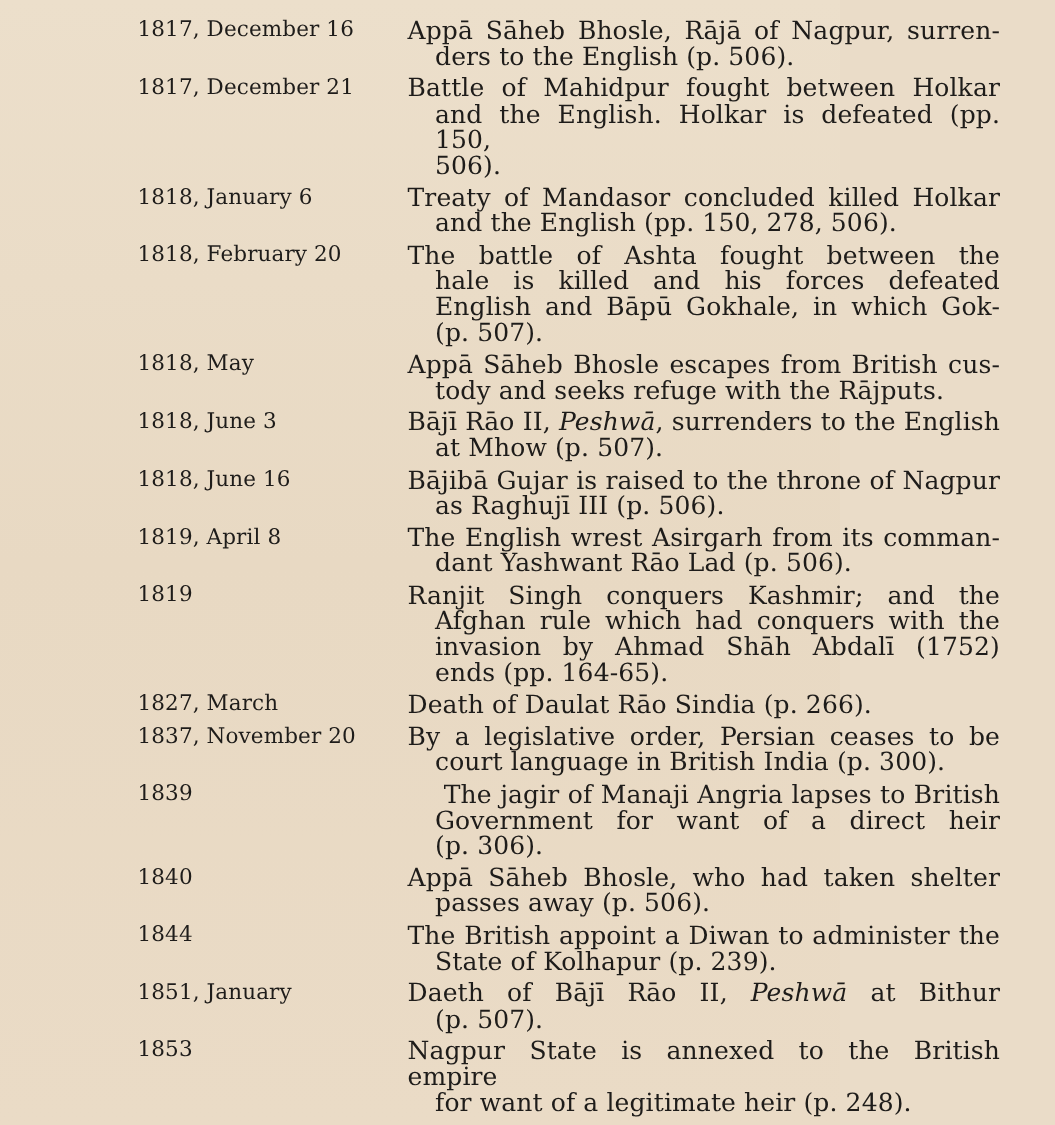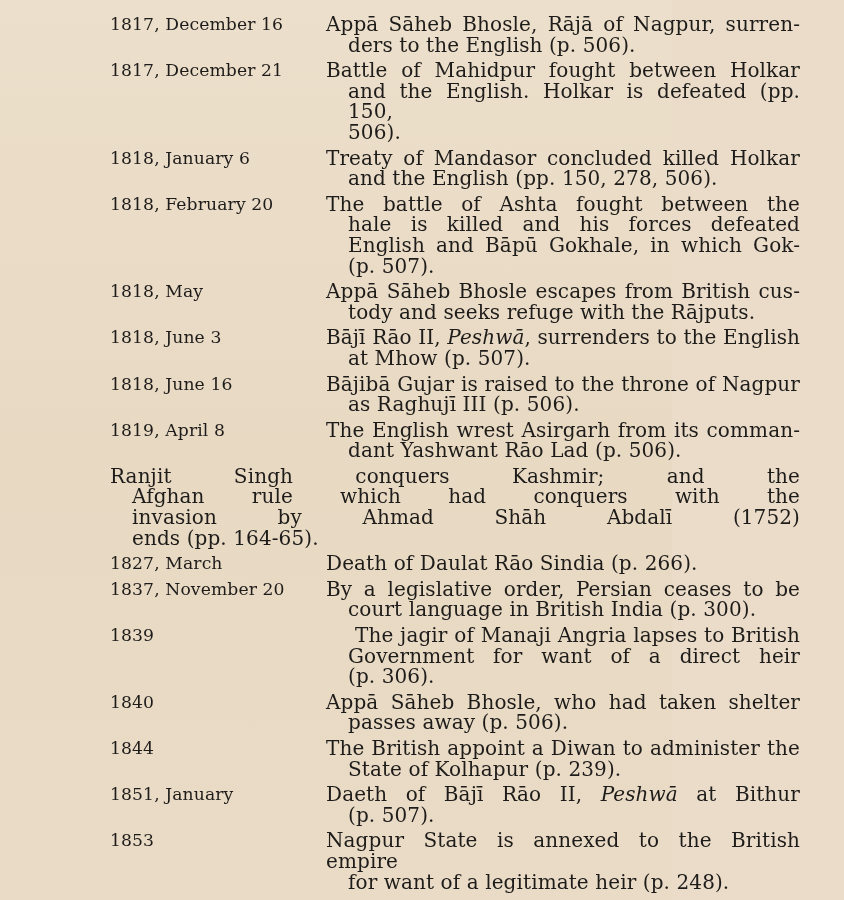--- a/index.html
+++ b/index.html
@@ -126,20 +126,21 @@
         </div>
       </div>
       <div class="entry">
         <div class="date">1819, April 8</div>
         <div class="desc">
           <span class="line first" style="white-space: normal;">The English wrest Asirgarh from its comman-</span>
           <span class="line cont last">dant Yashwant Rāo Lad (p. 506).</span>
         </div>
       </div>
       <div class="entry">
+        <div class="date">1819</div>
         <div class="desc">
           <span class="line first" style="white-space: normal;">Ranjit Singh conquers Kashmir; and the</span>
           <span class="line cont" style="white-space: normal;">Afghan rule which had conquers with the</span>
           <span class="line cont" style="white-space: normal;">invasion by Ahmad Shāh Abdalī (1752)</span>
           <span class="line cont last">ends (pp. 164-65).</span>
         </div>
       </div>
       <div class="entry">
         <div class="date">1827, March</div>
         <div class="desc">

